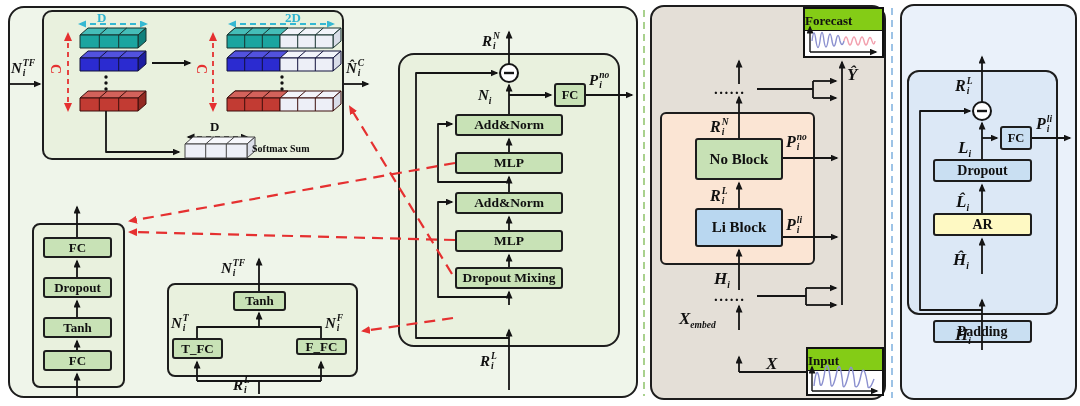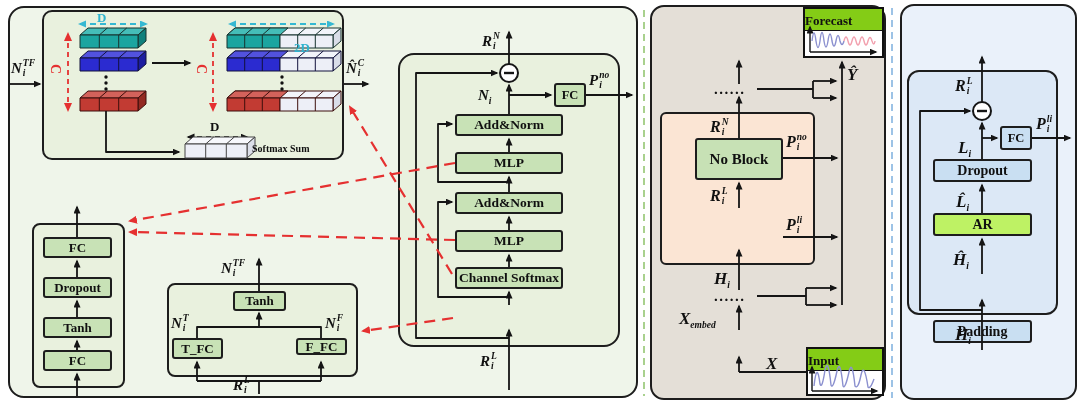--- a/index.html
+++ b/index.html
@@ -31,21 +31,21 @@
 
 <div id="stage">
 
   <div class="panel" style="left:8px;top:6px;width:630px;height:392px;background:#eff5ea;"></div>
 
   <div class="inner" style="left:42px;top:10px;width:302px;height:150px;background:#e9f1de;"></div>
 
   <div class="inner" style="left:398px;top:53px;width:222px;height:294px;background:#e9f1de;border-radius:16px;"></div>
 
   <div class="bx" style="left:455px;top:267px;width:108px;height:22px;background:#c8e2b6;font-size:13.5px;">
-    <span>Channel Softmax</span>
+    <span>Dropout Mixing</span>
     </div>
   <div class="bx" style="left:455px;top:230px;width:108px;height:22px;background:#c8e2b6;font-size:13.5px;">
     <span>MLP</span>
     </div>
   <div class="bx" style="left:455px;top:192px;width:108px;height:22px;background:#c8e2b6;font-size:13.5px;">
     <span>Add&amp;Norm</span>
     </div>
   <div class="bx" style="left:455px;top:152px;width:108px;height:22px;background:#c8e2b6;font-size:13.5px;">
     <span>MLP</span>
     </div>
@@ -141,31 +141,34 @@
     </span>
   <span class="lbl mv" style="left:233px;top:375px;">
     <span class="b">R</span>
       <span class="scr">
         <span>L</span>
         <span>i</span>
       </span>
     </span>
 
   <span class="lbl dim cy" style="left:97px;top:11px;">D</span>
-  <span class="lbl dim cy" style="left:294px;top:11px;margin-top:30px;">2D</span>
+  <span class="lbl dim cy" style="left:285px;top:11px;">2D</span>
   <span class="lbl rotc" style="left:50px;top:62px;">C</span>
   <span class="lbl rotc" style="left:196px;top:62px;">C</span>
   <span class="lbl dim" style="left:210px;top:120px;">D</span>
   <span class="lbl" style="left:252px;top:144px;font-weight:bold;font-size:10px;">Softmax Sum</span>
 
   <div class="panel" style="left:650px;top:5px;width:236px;height:395px;background:#e4dfd7;border-radius:14px;"></div>
 
   <div class="inner" style="left:660px;top:112px;width:155px;height:153px;background:#fbe5d4;border-radius:6px;"></div>
   <div class="bx" style="left:695px;top:138px;width:88px;height:42px;background:#c7e1b5;font-size:15px;">
     <span>No Block</span>
+    </div>
+  <div class="bx" style="left:695px;top:208px;width:88px;height:39px;background:#b9d7f0;font-size:15px;">
+    <span>Li Block</span>
     </div>
 
   <div class="io" style="left:803px;top:7px;width:81px;height:51px;">
     <div class="ft">Forecast</div>
     </div>
   <div class="io" style="left:806px;top:347px;width:78px;height:49px;">
     <div class="ft">Input</div>
     </div>
 
   <span class="lbl dots" style="left:714px;top:82px;">......</span>
@@ -210,21 +213,21 @@
 
   <div class="panel" style="left:900px;top:4px;width:177px;height:396px;background:#eaf1fa;border-radius:14px;"></div>
   <div class="inner" style="left:907px;top:70px;width:151px;height:245px;background:#dce8f6;border-radius:12px;"></div>
 
   <div class="bx" style="left:1000px;top:126px;width:32px;height:24px;background:#c9dff2;font-size:12.5px;">
     <span>FC</span>
     </div>
   <div class="bx" style="left:933px;top:159px;width:99px;height:23px;background:#c9dff2;font-size:14px;">
     <span>Dropout</span>
     </div>
-  <div class="bx" style="left:933px;top:213px;width:99px;height:23px;background:#bef264;font-size:14px;">
+  <div class="bx" style="left:933px;top:213px;width:99px;height:23px;background:#fef9c3;font-size:14px;">
     <span>AR</span>
     </div>
   <div class="bx" style="left:933px;top:274px;width:99px;height:23px;background:#c9dff2;font-size:14px;margin-top:46px;">
     <span>Padding</span>
     </div>
 
   <span class="lbl mv md" style="left:955px;top:76px;">
     <span class="b">R</span>
       <span class="scr">
         <span>L</span>

